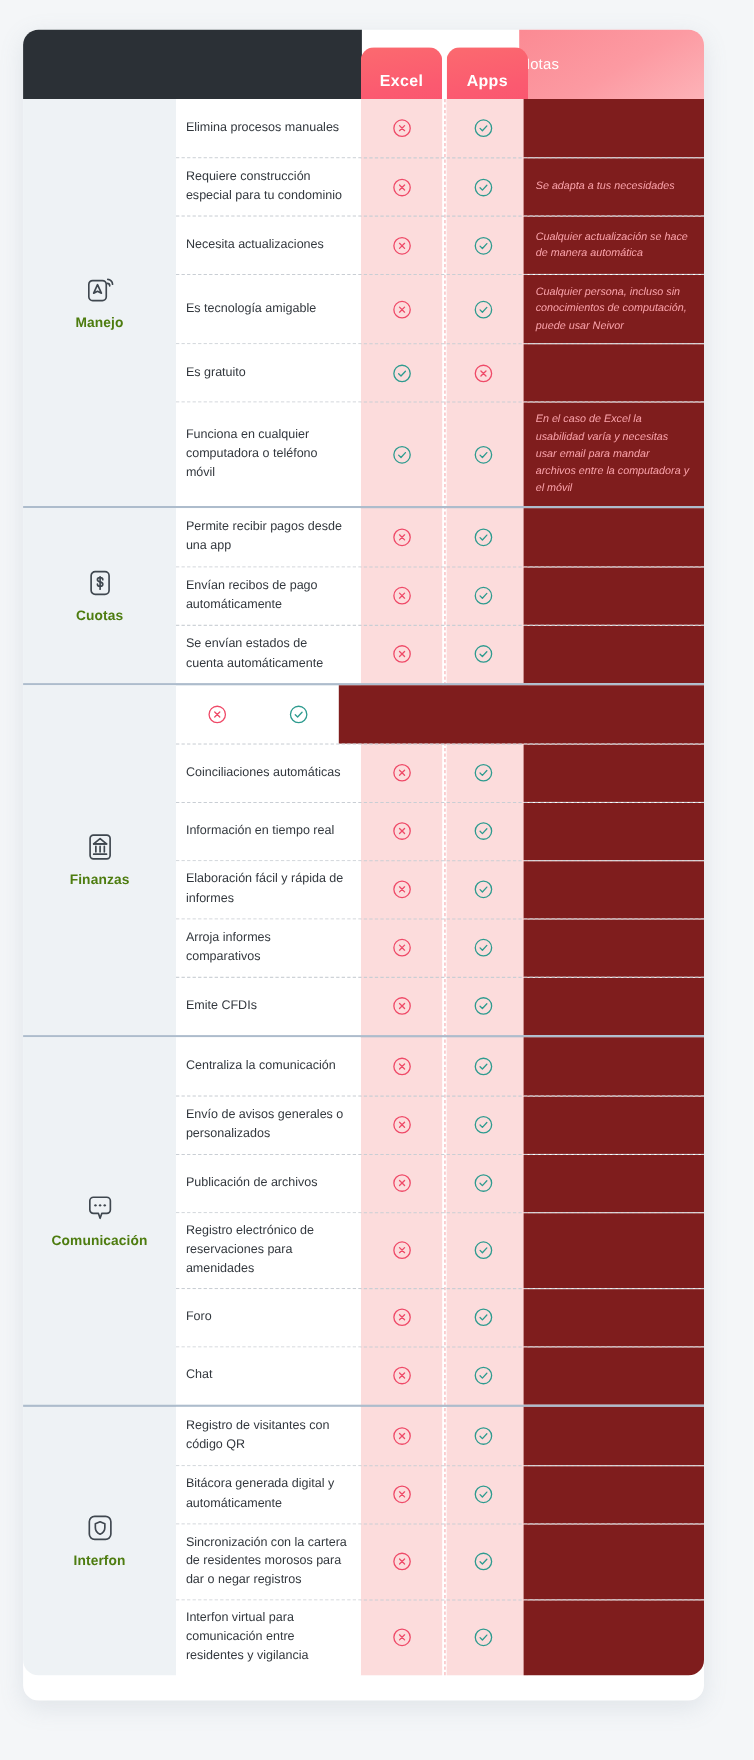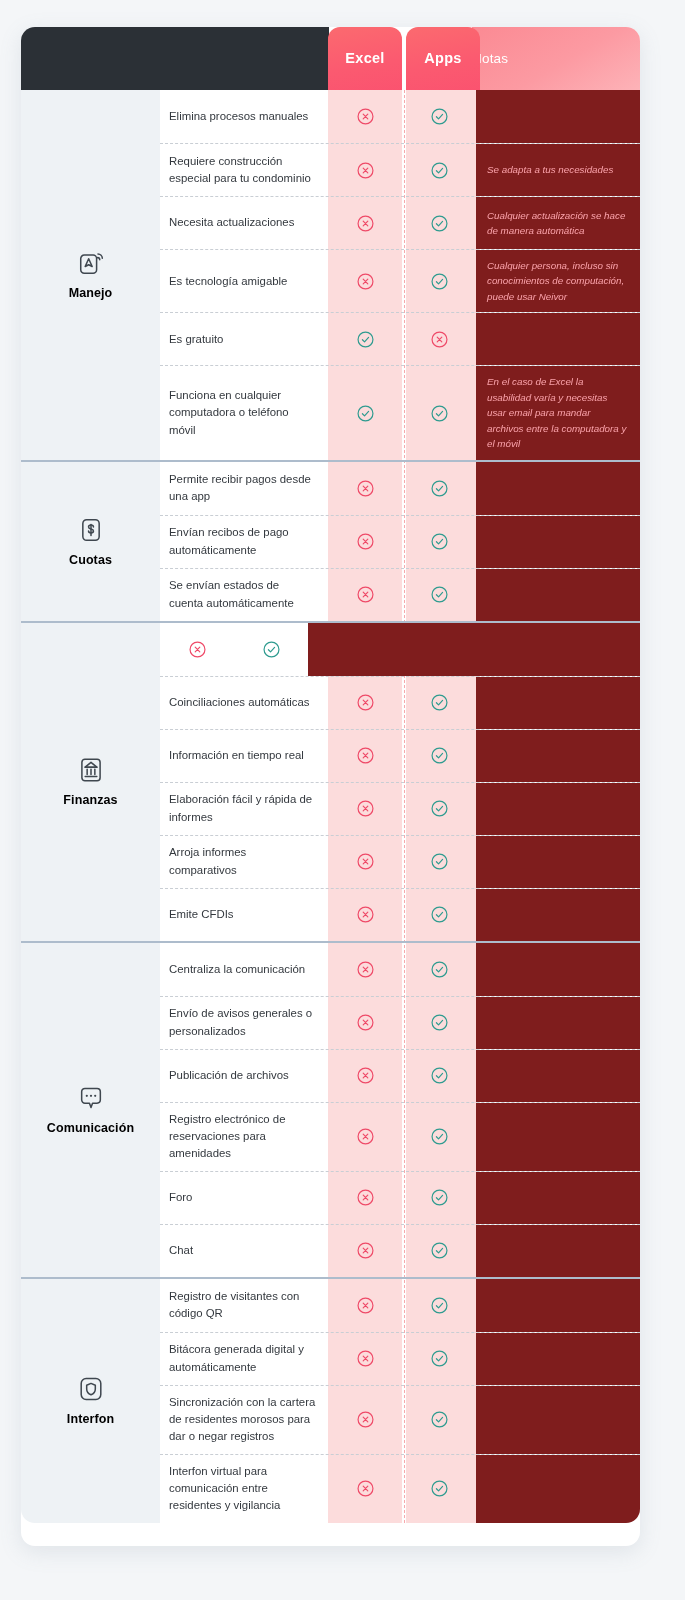--- a/index.html
+++ b/index.html
@@ -57,21 +57,21 @@
     justify-content: flex-start;
   }
   .header-notas span {
     color: #ffffff;
     font-size: 13.5px;
     letter-spacing: .2px;
   }
 
   .tab {
     position: absolute;
-    top: 0;
+    top: 16px;
     width: 74px;
     height: 80px;
     background: linear-gradient(170deg, #fb6a6f 0%, #fb5a70 48%, #fa4f6f 100%);
     border-top-left-radius: 12px;
     border-top-right-radius: 12px;
     -webkit-clip-path: polygon(0 0, 100% 0, 100% 100%, 50% 83%, 0 100%);
     clip-path: polygon(0 0, 100% 0, 100% 100%, 50% 83%, 0 100%);
     display: flex;
     align-items: flex-start;
     justify-content: center;
@@ -132,21 +132,21 @@
   .cat-icon {
     width: 28px;
     height: 28px;
     margin-bottom: 9px;
     color: #3f474f;
   }
   .cat-icon svg { display: block; width: 28px; height: 28px; }
   .cat-label {
     font-size: 12.5px;
     font-weight: bold;
-    color: #000000;
+    color: #4d7c0f;
     text-align: center;
     letter-spacing: .1px;
   }
 
   .rows { flex: 1; display: flex; flex-direction: column; }
 
   .row {
     display: flex;
     align-items: stretch;
     border-top: 1px dashed #c9ced4;

